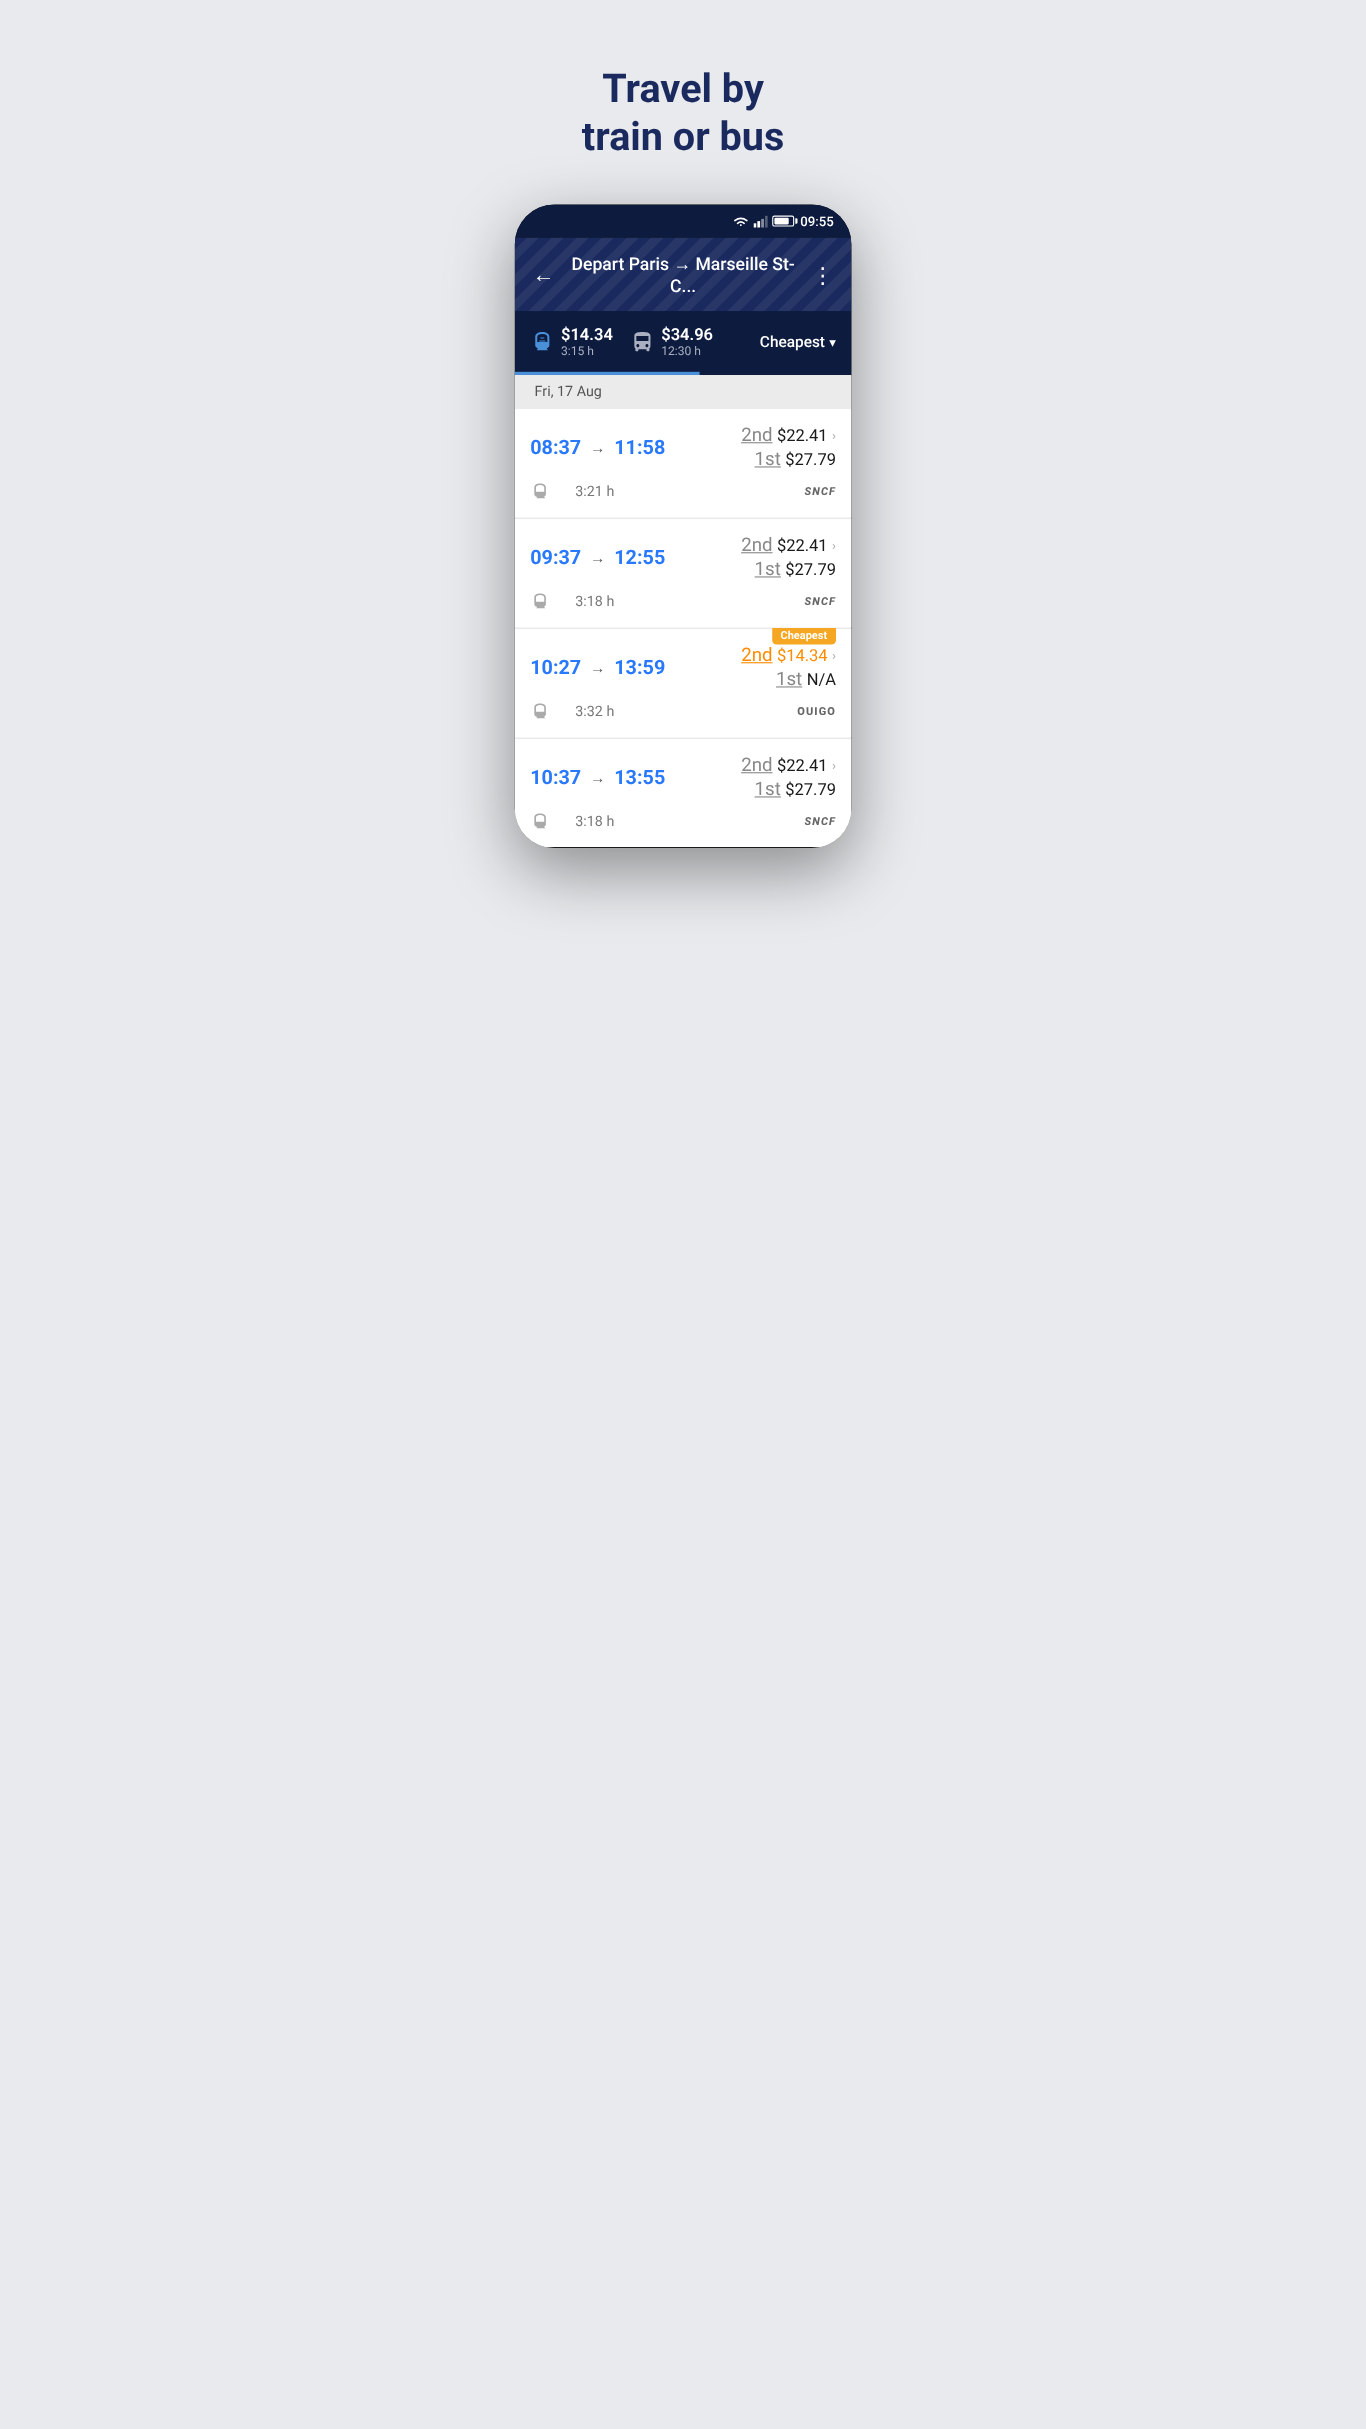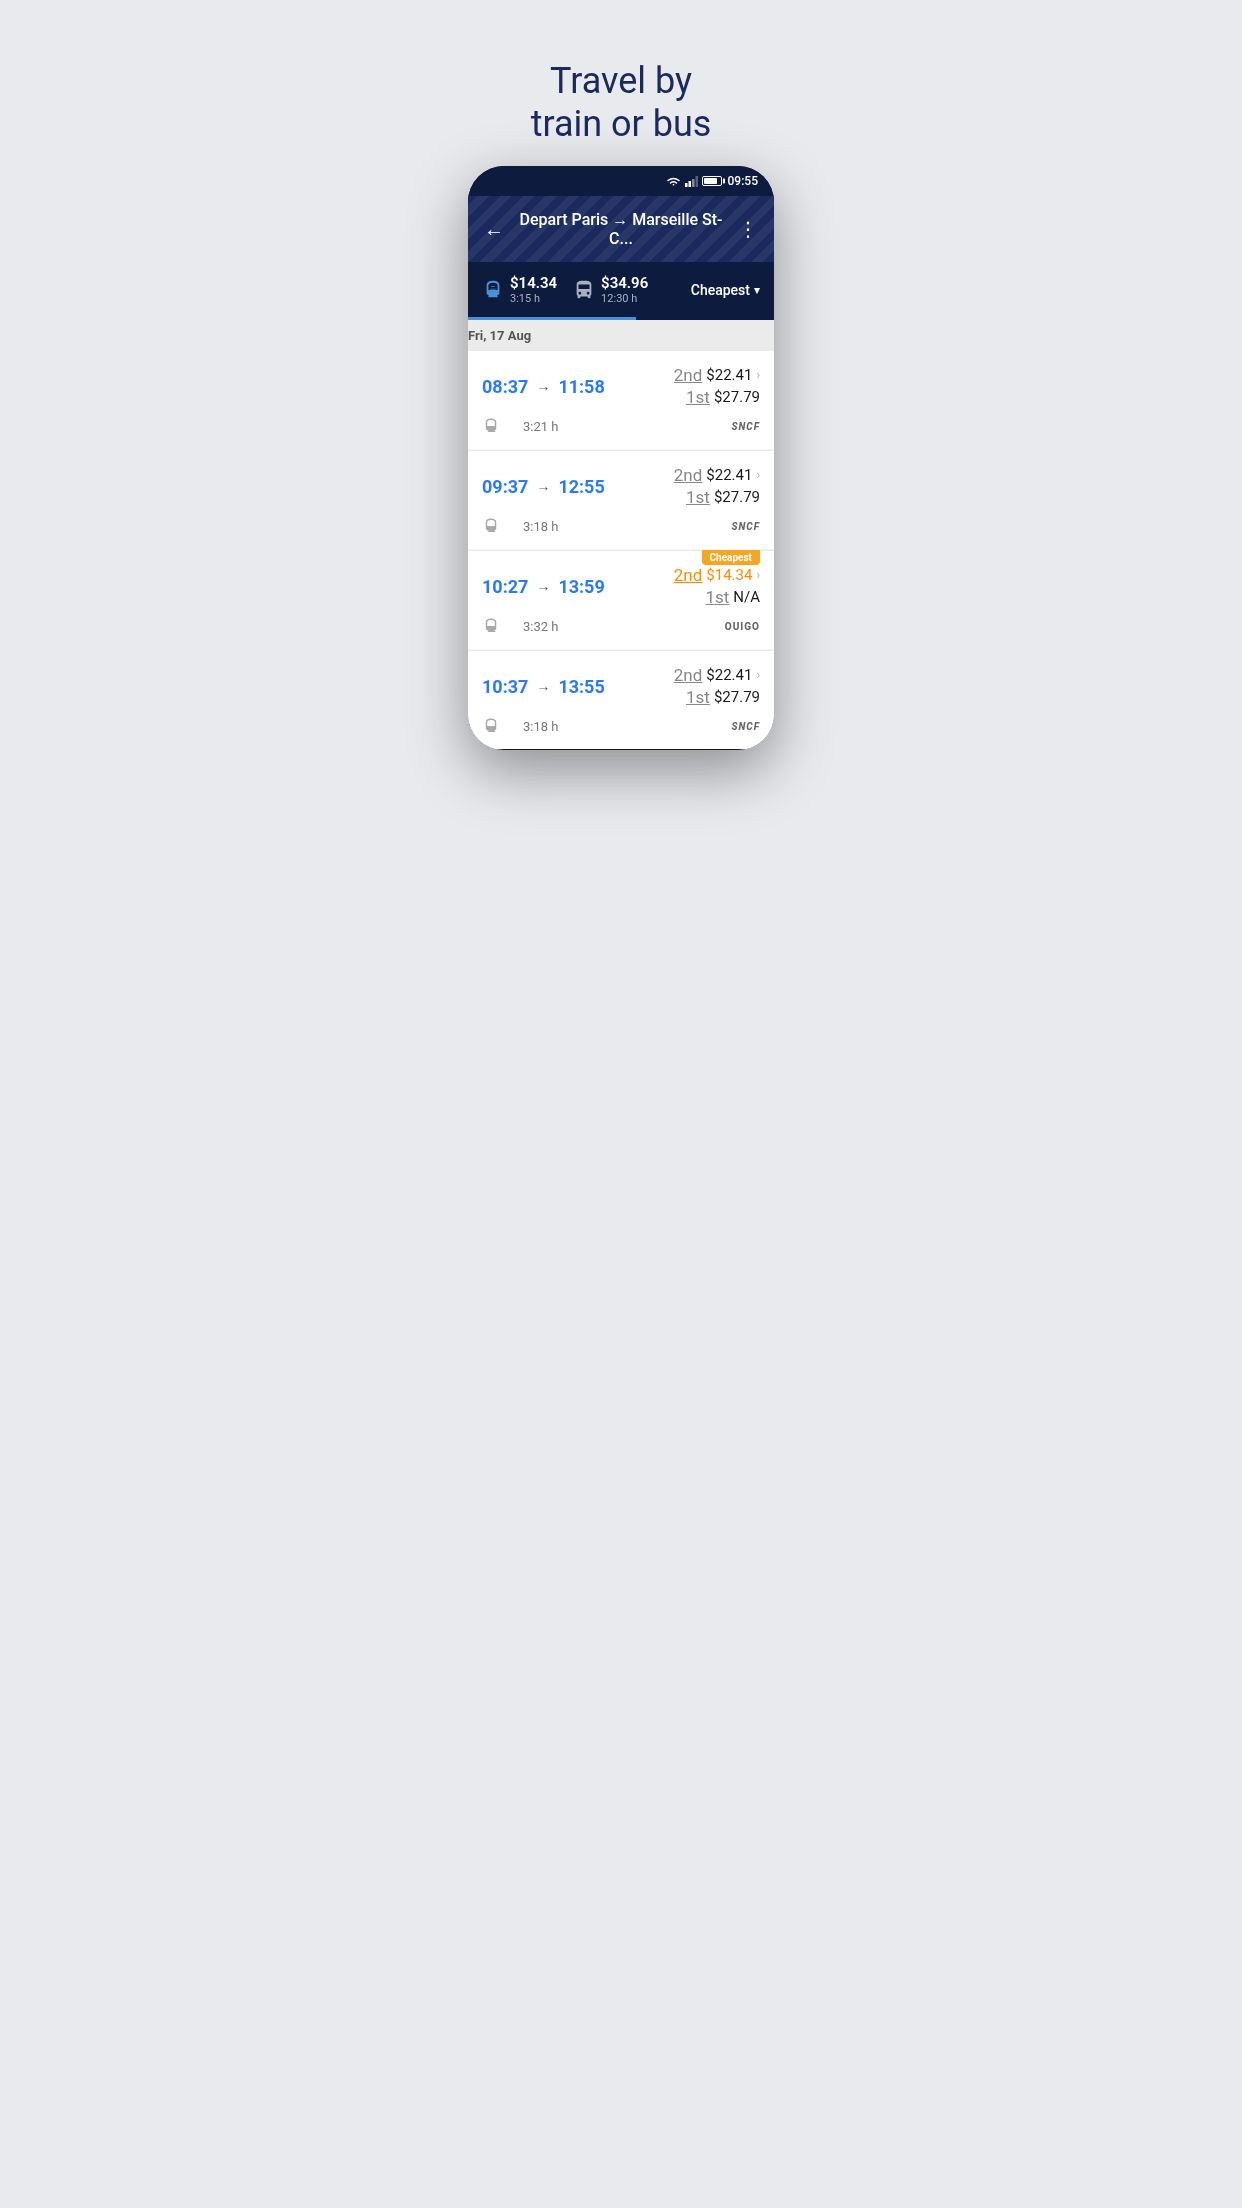--- a/index.html
+++ b/index.html
@@ -14,24 +14,24 @@
       padding: 20px 0;
     }
 
     .page-wrapper {
       width: 414px;
       background: #e8eaed;
     }
 
     .hero-text {
       text-align: center;
-      padding: 40px 20px 20px;
+      padding: 40px 20px 40px;
       color: #1a2a5e;
       font-size: 36px;
-      font-weight: 400;
+      font-weight: 700;
       line-height: 1.2;
     }
 
     .phone-frame {
       width: 306px;
       margin: 0 auto;
       background: #1a1a1a;
       border-radius: 36px;
       padding: 0;
       overflow: hidden;
@@ -187,24 +187,24 @@
       margin-left: 0;
     }
 
     
     .content-area {
       background: #f5f5f5;
     }
 
     .date-header {
       background: #ebebeb;
-      padding: 8px 0;
+      padding: 8px 18px;
       font-size: 13px;
       color: #555;
-      font-weight: 700;
+      font-weight: 400;
     }
 
     
     .result-card {
       background: white;
       margin-bottom: 1px;
       padding: 14px;
       position: relative;
     }
 

